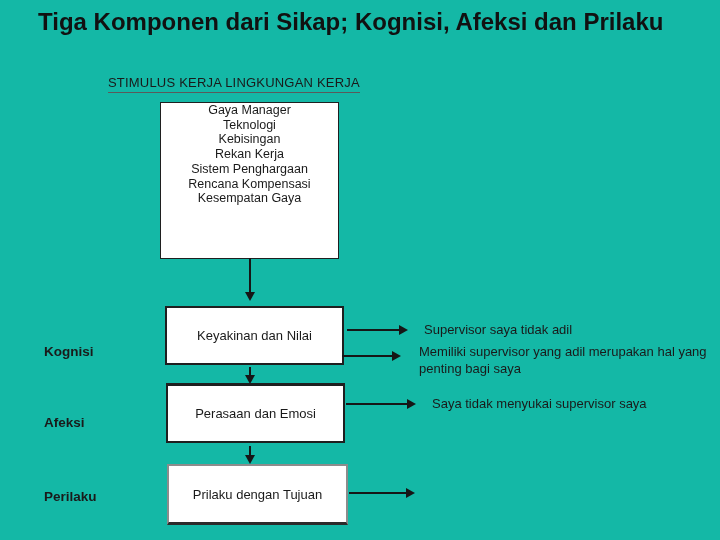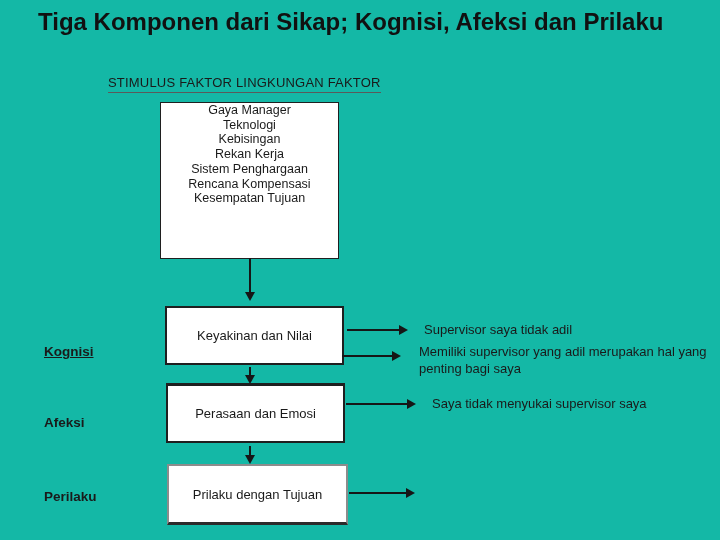--- a/index.html
+++ b/index.html
@@ -54,21 +54,21 @@
   .box-kognisi  { left: 165px; top: 306px; width: 179px; height: 59px; border: 2px solid #1f1f1f; align-items: center; }
   .box-afeksi   { left: 166px; top: 383px; width: 179px; height: 60px; border: 2px solid #1f1f1f; border-top-width: 3px; }
   .box-perilaku { left: 167px; top: 464px; width: 181px; height: 61px; border: 2px solid #8c8c8c; border-bottom: 3px solid #2b2b2b; }
   .side-label {
     position: absolute;
     left: 44px;
     font-weight: 700;
     font-size: 13.5px;
     white-space: nowrap;
   }
-  .lbl-kognisi  { top: 344px; text-decoration: underline; }
+  .lbl-kognisi  { top: 344px; }
   .lbl-afeksi   { top: 415px; }
   .lbl-perilaku { top: 489px; }
   .ex {
     position: absolute;
     font-size: 13px;
     line-height: 16.5px;
   }
   .ex-k1 { left: 424px; top: 322px; white-space: nowrap; }
   .ex-k2 { left: 419px; top: 344px; width: 296px; }
   .ex-a1 { left: 432px; top: 396px; white-space: nowrap; }
@@ -109,30 +109,30 @@
   .arr-a1 { left: 346px; top: 403px; width: 61px; }
   .arr-p1 { left: 349px; top: 492px; width: 57px; }
 </style>
 </head>
 <body>
 
 <div class="slide">
 
   <h1 class="title">Tiga Komponen dari Sikap; Kognisi, Afeksi dan Prilaku</h1>
 
-  <div class="stim-heading">STIMULUS FAKTOR LINGKUNGAN FAKTOR</div>
+  <div class="stim-heading">STIMULUS KERJA LINGKUNGAN KERJA</div>
 
   <div class="box stimulus-box">
     <div>Gaya Manager</div>
     <div>Teknologi</div>
     <div>Kebisingan</div>
     <div>Rekan Kerja</div>
     <div>Sistem Penghargaan</div>
     <div>Rencana Kompensasi</div>
-    <div>Kesempatan Tujuan</div>
+    <div>Kesempatan Gaya</div>
   </div>
 
   <div class="v-arrow arr-stim-down"></div>
 
   <div class="side-label lbl-kognisi">Kognisi</div>
   <div class="box comp-box box-kognisi">
     <span>Keyakinan dan Nilai</span>
   </div>
   <div class="h-arrow arr-k1"></div>
   <div class="h-arrow arr-k2"></div>

